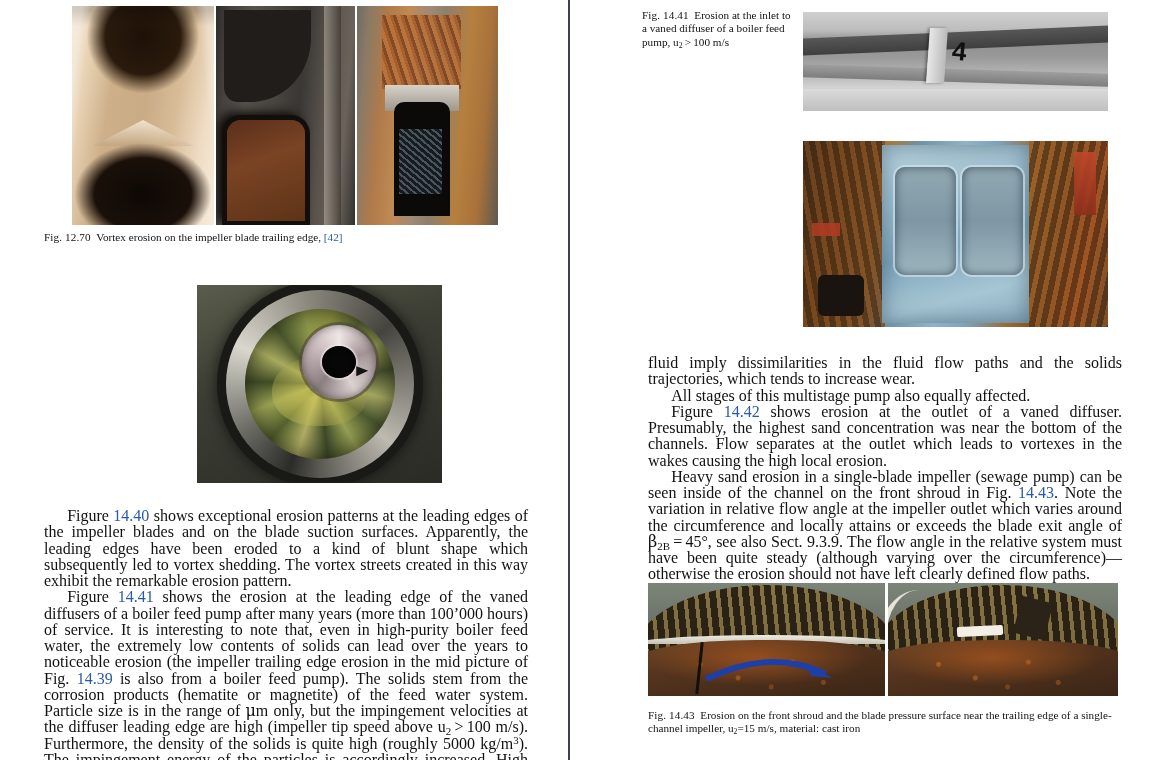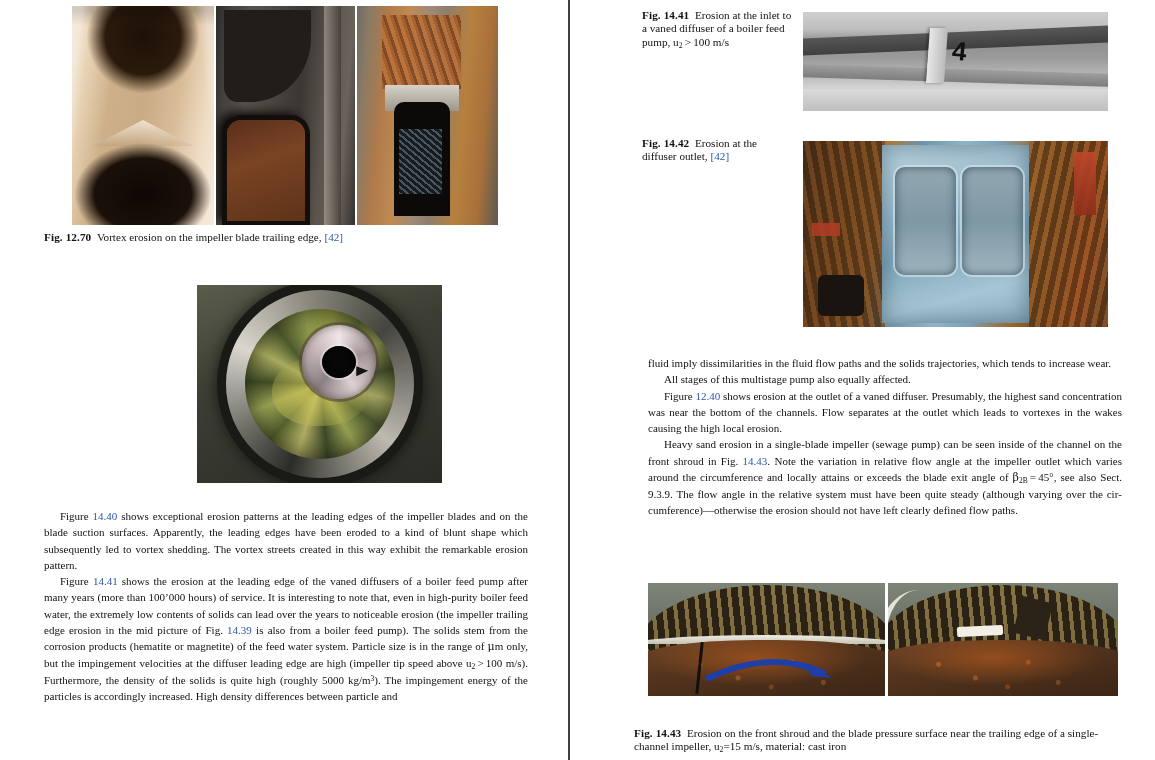--- a/index.html
+++ b/index.html
@@ -21,40 +21,40 @@
     background: #3c4147;
   }
 
   .page { position: absolute; top: 0; height: 760px; }
   .page-left  { left: 0;    width: 568px; }
   .page-right { left: 570px; width: 585px; }
 
   
   .body-text {
     position: absolute;
-    font-size: 11px;
+    font-size: 16px;
     line-height: 16.25px;
     text-align: justify;
     text-justify: inter-word;
     hyphens: manual;
     color: #111111;
   }
   .body-text p { margin: 0; text-indent: 1.45em; }
   .body-text p.noindent { text-indent: 0; }
 
   .xref { color: #2a59a8; }
 
   .caption {
     position: absolute;
     font-size: 11.2px;
     line-height: 13.4px;
     color: #111111;
     text-align: left;
   }
-  .caption .lbl { font-weight: bold; letter-spacing: .1px; }
+  .caption .lbl { font-weight: normal; letter-spacing: .1px; }
   .caption .gap { display: inline-block; width: .5em; }
 
   sub { font-size: .68em; line-height: 0; vertical-align: -.28em; }
   sup { font-size: .68em; line-height: 0; vertical-align: .42em; }
   .gk { font-family: "DejaVu Serif", serif; }
 
   
   .fig { position: absolute; overflow: hidden; background: #ddd; }
 
   
@@ -357,40 +357,37 @@
 
     <div class="fig f41" style="left:233px;">
       <div class="f41-bg"></div>
       <div class="f41-band1"></div>
       <div class="f41-band2"></div>
       <div class="f41-vane"></div>
       <div class="f41-num">4</div>
       <div class="f41-low"></div>
     </div>
 
-    <div class="caption" style="left:72px; top:137px; width:150px;">
-      <span class="lbl">Fig. 14.42</span><span class="gap"></span><span>Erosion at the diffuser outlet, <span class="xref">[42]</span></span>
-    </div>
 
     <div class="fig f42" style="left:233px;">
       <div class="f42-bg"></div>
       <div class="f42-rustL"></div>
         <div class="f42-rustR"></div>
       <div class="f42-redL"></div>
         <div class="f42-redR"></div>
       <div class="f42-center"></div>
       <div class="f42-ch1"></div>
         <div class="f42-ch2"></div>
       <div class="f42-holeL"></div>
     </div>
 
     <div class="body-text" style="left:78px; top:355px; width:474px;">
       <p class="noindent">fluid imply dissimilarities in the fluid flow paths and the solids trajectories, which tends to increase wear.</p>
       <p>All stages of this multistage pump also equally affected.</p>
-      <p>Figure <span class="xref">12.40</span> shows erosion at the outlet of a vaned diffuser. Presumably, the highest sand concentration was near the bottom of the channels. Flow separates at the outlet which leads to vortexes in the wakes causing the high local erosion.</p>
+      <p>Figure <span class="xref">14.42</span> shows erosion at the outlet of a vaned diffuser. Presumably, the highest sand concentration was near the bottom of the channels. Flow separates at the outlet which leads to vortexes in the wakes causing the high local erosion.</p>
       <p>Heavy sand erosion in a single-blade impeller (sewage pump) can be seen inside of the channel on the front shroud in Fig. <span class="xref">14.43</span>. Note the variation in relative flow angle at the impeller outlet which varies around the circumference and locally at­tains or exceeds the blade exit angle of <span class="gk">β</span><sub>2B</sub> = 45°, see also Sect. 9.3.9. The flow angle in the relative system must have been quite steady (although varying over the cir­cumference)—otherwise the erosion should not have left clearly defined flow paths.</p>
     </div>
 
     <div class="fig f43a" style="left:78px;">
       <div class="f43-bg"></div>
       <div class="f43-shroud"></div>
       <div class="f43-rim"></div>
       <div class="f43-face"></div>
       <div class="f43-speck"></div>
       <div class="f43-crackA"></div>
@@ -403,18 +400,18 @@
     <div class="fig f43b" style="left:318px;">
       <div class="f43-bg"></div>
       <div class="f43-shroud"></div>
       <div class="f43-whitearc"></div>
       <div class="f43-notch"></div>
       <div class="f43-face"></div>
       <div class="f43-speck"></div>
       <div class="f43-white"></div>
     </div>
 
-    <div class="caption" style="left:64px; top:709px; width:475px;margin-top:18px;">
+    <div class="caption" style="left:78px; top:709px; width:475px;">
       <span class="lbl">Fig. 14.43</span><span class="gap"></span><span>Erosion on the front shroud and the blade pressure surface near the trailing edge of a single-channel impeller, u<sub>2</sub>=15 m/s, material: cast iron</span>
     </div>
 
   </div>
 </div>
 
 </body></html>

